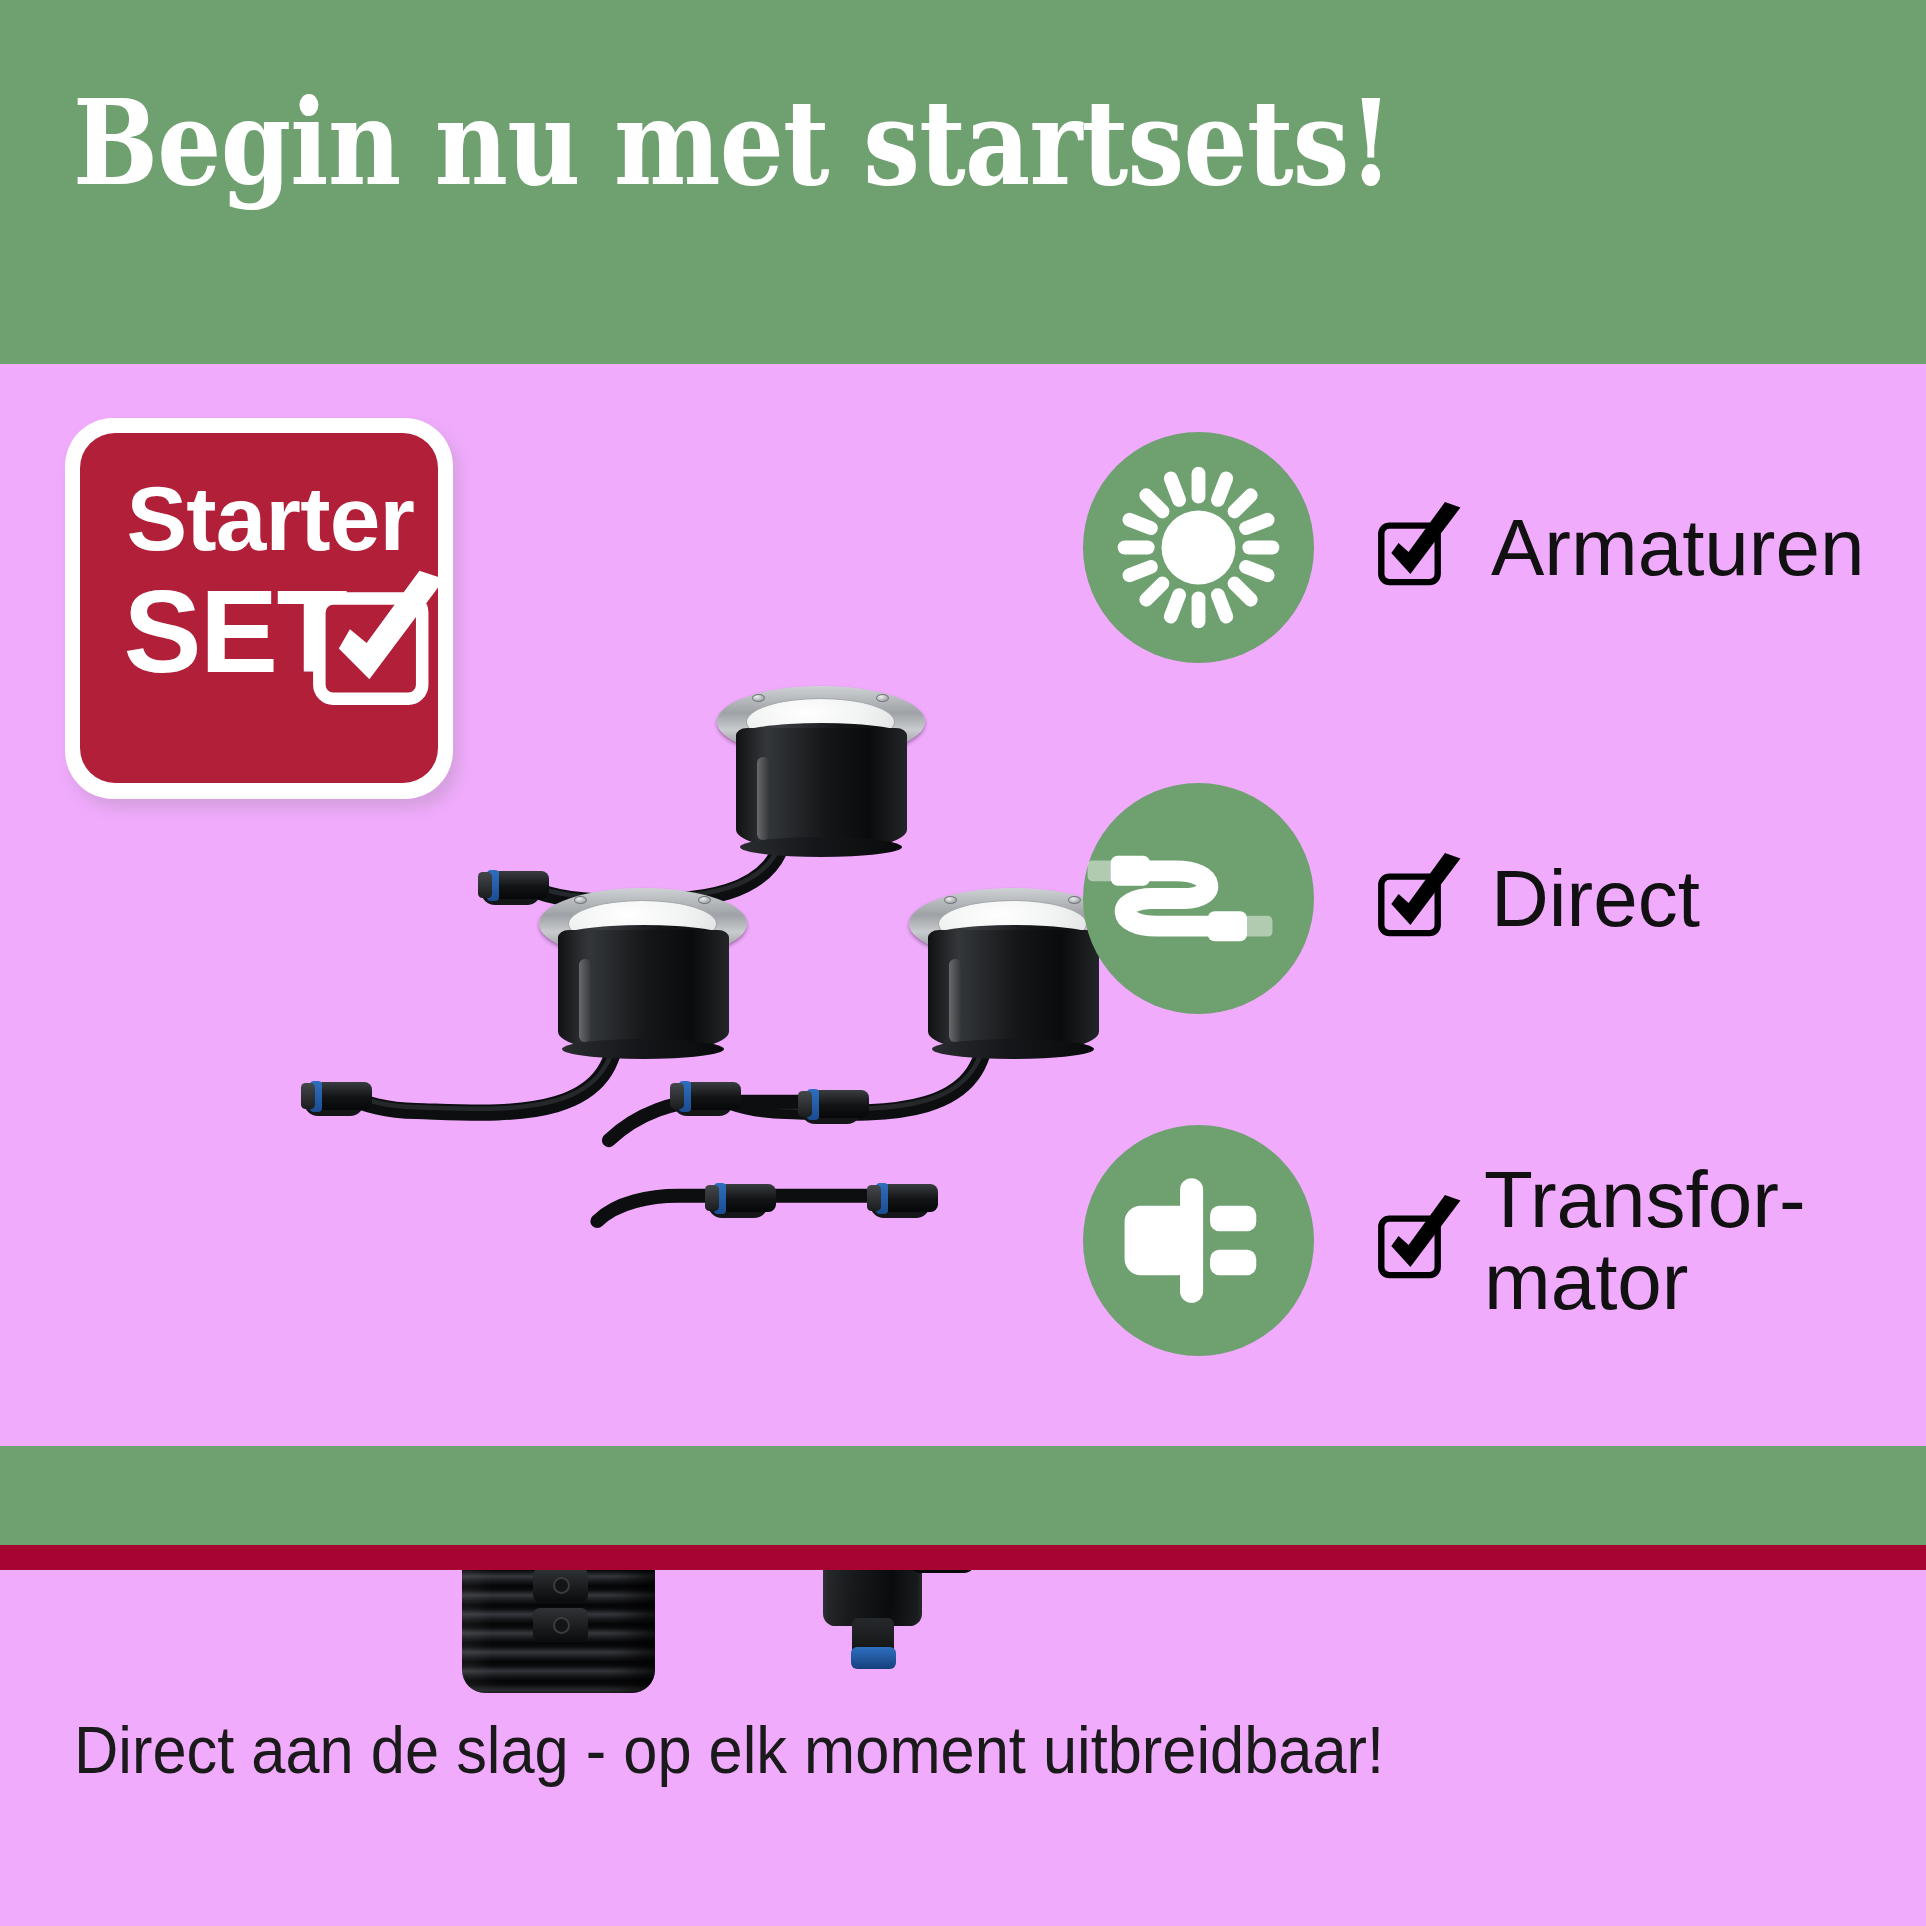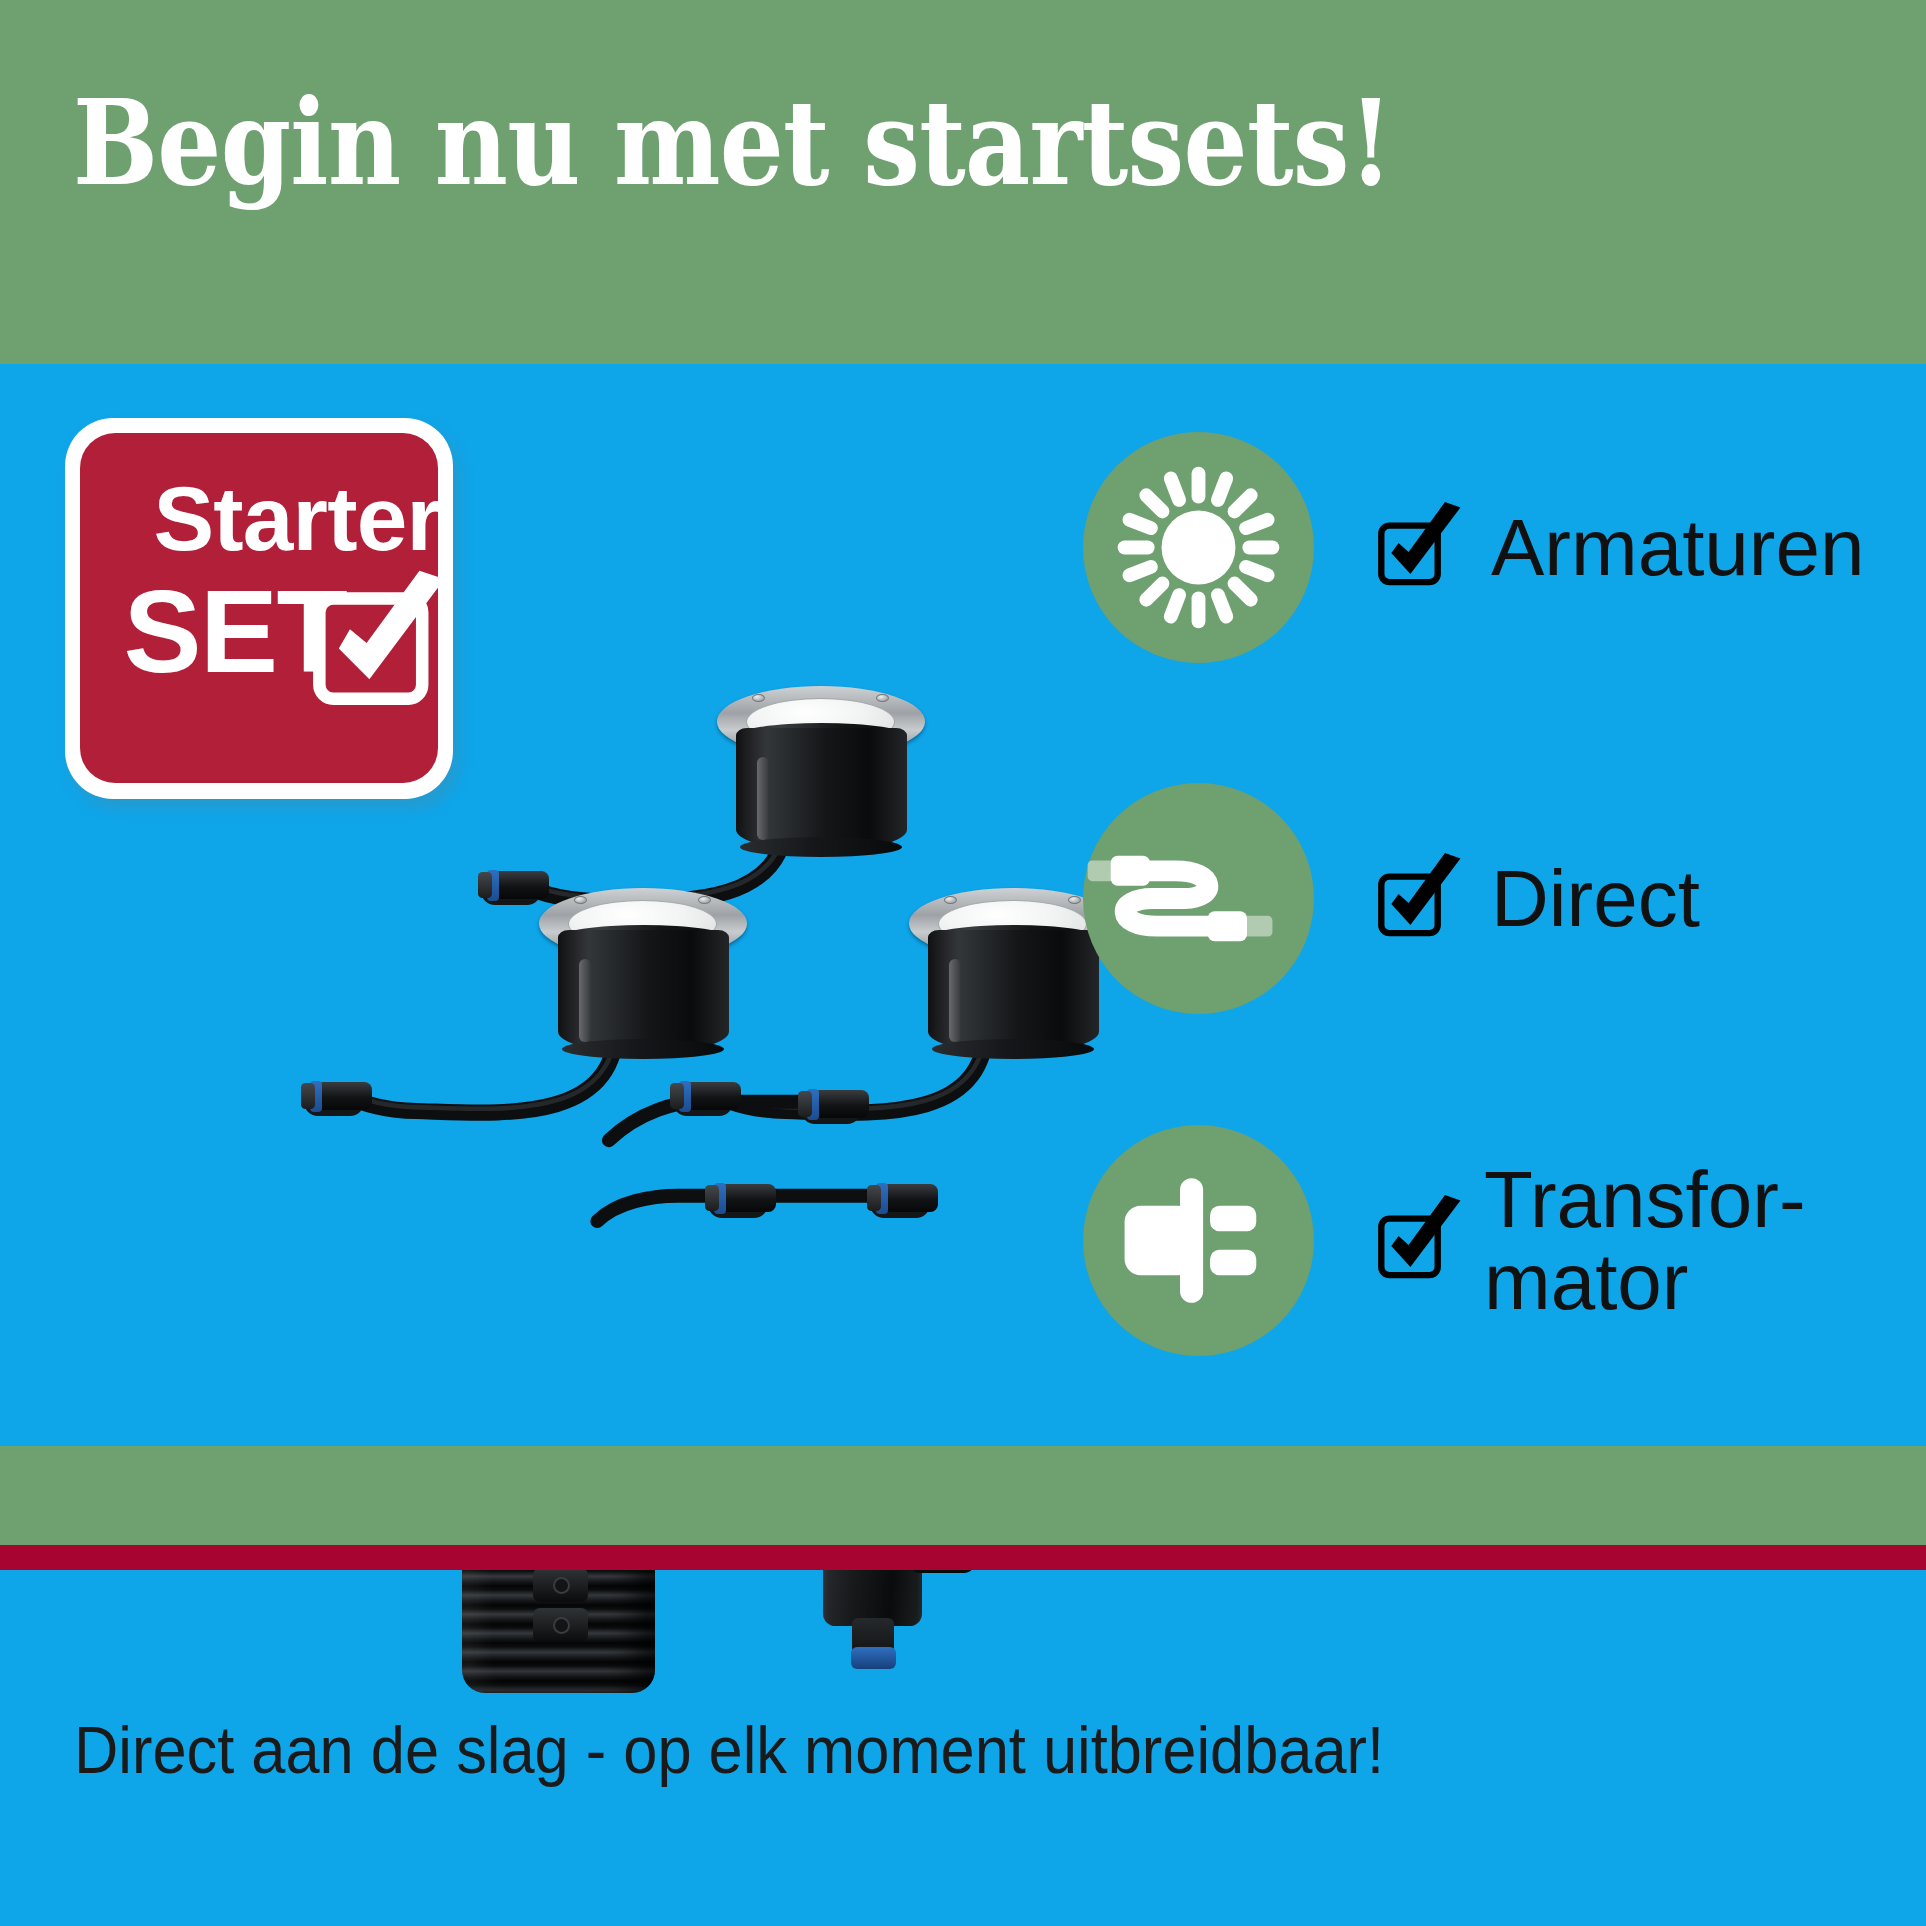--- a/index.html
+++ b/index.html
@@ -3,21 +3,21 @@
 <meta charset="utf-8">
 <style>
   html,body{margin:0;padding:0;}
   body{
     width:1926px;height:1926px;
     background:#ffffff;
     font-family:"Liberation Sans", sans-serif;
     overflow:hidden;
     position:relative;
   }
-  .page{position:absolute;inset:0;background:#0ea5e9;}
+  .page{position:absolute;inset:0;background:#f0abfc;}
 
   
   .header{
     position:absolute;left:0;top:0;width:1926px;height:364px;
     background:#6fa070;
   }
   .header-title{
     position:absolute;left:73px;top:85px;
     font-family:"DejaVu Serif", serif;
     font-weight:bold;
@@ -49,21 +49,20 @@
     position:absolute;left:15.4px;top:15.4px;width:358px;height:350px;
     border-radius:35px;
     background:#b11f39;
   }
   .badge-starter{
     position:absolute;left:46px;top:40px;
     color:#fff;font-size:91px;line-height:1;
     font-family:"Liberation Sans", sans-serif;
     font-weight:600;
     letter-spacing:-0.8px;
-    margin-left:27px;
   }
   .badge-set{
     position:absolute;left:43px;top:140px;
     color:#fff;font-size:117px;line-height:1;
     font-family:"Liberation Sans", sans-serif;
     font-weight:bold;
     letter-spacing:-1.5px;
   }
   .badge-check{
     position:absolute;left:231px;top:135px;width:139px;height:139px;

